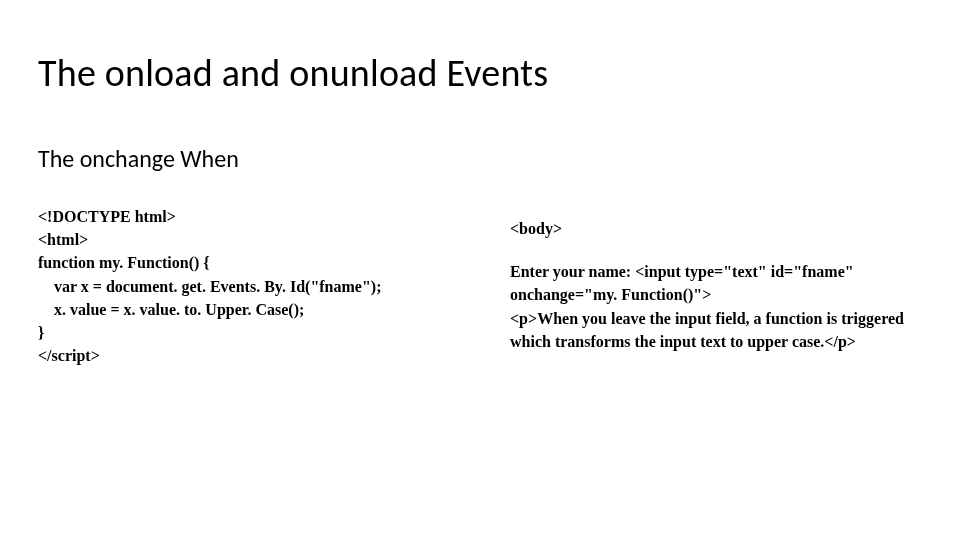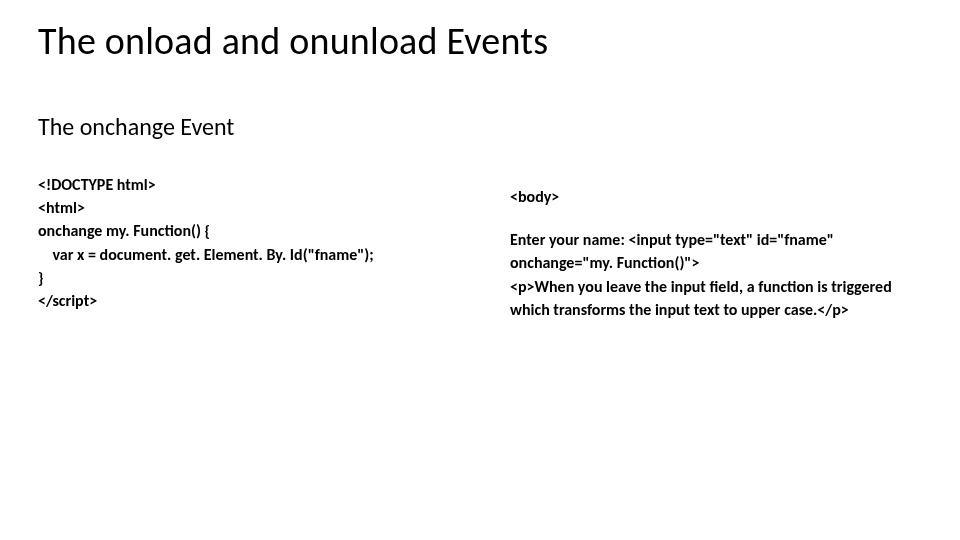--- a/index.html
+++ b/index.html
@@ -5,38 +5,39 @@
   * { margin: 0; padding: 0; box-sizing: border-box; }
   body {
     width: 960px;
     height: 540px;
     background: #ffffff;
     font-family: "Segoe UI", "Calibri", Arial, sans-serif;
     color: #000000;
     overflow: hidden;
   }
   .slide {
-    padding: 18px 38px 38px 38px;
+    padding: 50px 38px 38px 38px;
     width: 100%;
     height: 100%;
   }
   .title {
     font-size: 38px;
     font-weight: 300;
     margin-bottom: 48px;
     letter-spacing: 0.2px;
   }
   .subtitle {
     font-size: 24px;
     font-weight: 300;
     margin-bottom: 32px;
   }
   .columns {
     display: flex;
     gap: 60px;
+    font-family: Liberation Serif, serif;
   }
   .col {
     flex: 1;
     min-width: 0;
   }
   .col.right {
     padding-top: 12px;
   }
   .code-line {
     font-size: 16px;
@@ -46,28 +47,29 @@
   }
   .spacer {
     height: 20px;
   }
 </style>
 </head>
 <body>
 
 <div class="slide">
   <h1 class="title">The onload and onunload Events</h1>
-  <h2 class="subtitle">The onchange Event</h2>
+  <h2 class="subtitle">The onchange When</h2>
 
   <div class="columns">
     <div class="col left">
       <div class="code-line">&lt;!DOCTYPE html&gt;</div>
       <div class="code-line">&lt;html&gt;</div>
-      <div class="code-line">onchange my. Function() {</div>
-      <div class="code-line">    var x = document. get. Element. By. Id("fname");</div>
+      <div class="code-line">function my. Function() {</div>
+      <div class="code-line">    var x = document. get. Events. By. Id("fname");</div>
+      <div class="code-line">    x. value = x. value. to. Upper. Case();</div>
       <div class="code-line">}</div>
       <div class="code-line">&lt;/script&gt;</div>
     </div>
 
     <div class="col right">
       <div class="code-line">&lt;body&gt;</div>
       <div class="spacer"></div>
       <div class="code-line">Enter your name: &lt;input type="text" id="fname" onchange="my. Function()"&gt;</div>
       <div class="code-line">&lt;p&gt;When you leave the input field, a function is triggered which transforms the input text to upper case.&lt;/p&gt;</div>
       <div class="spacer"></div>

